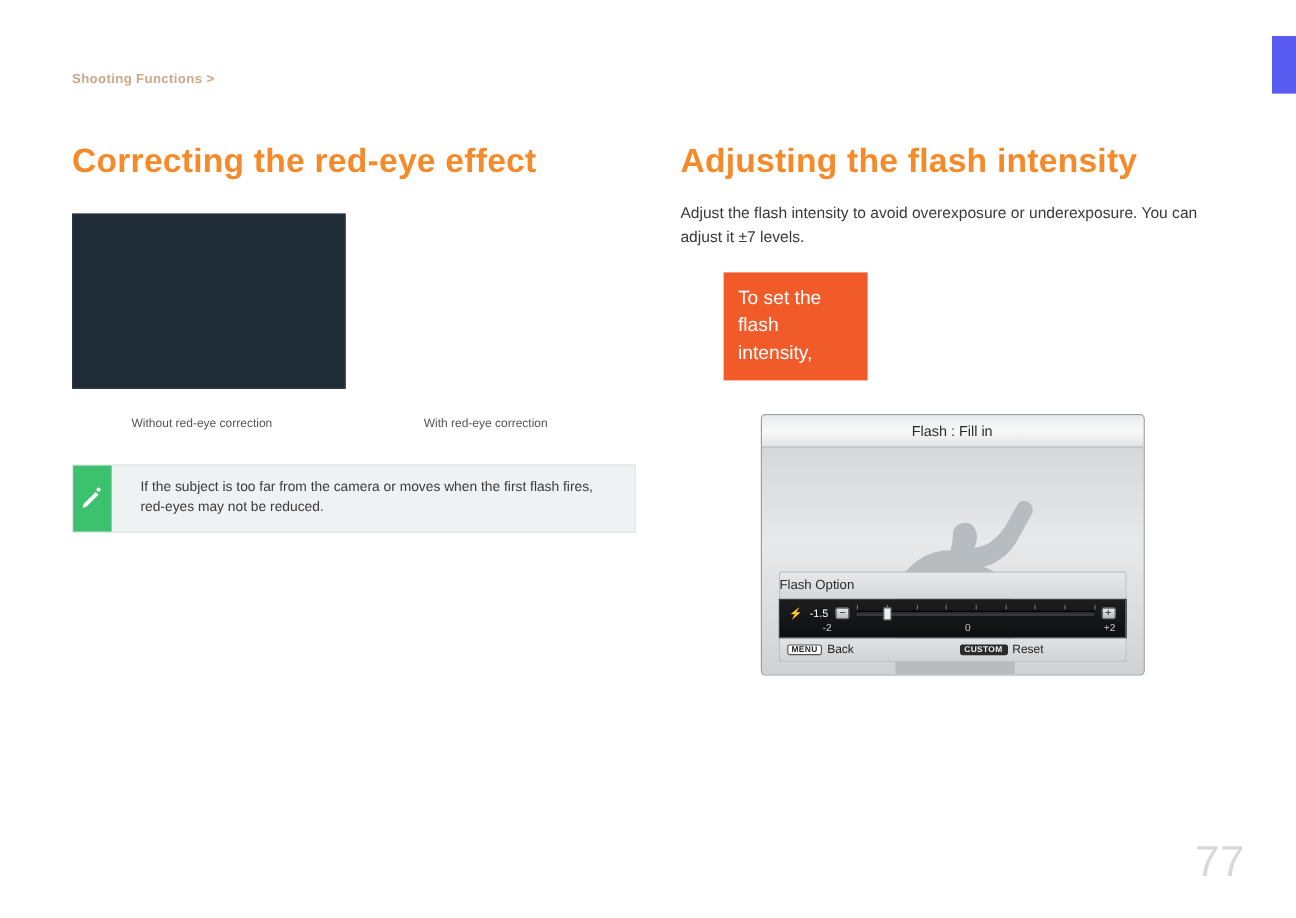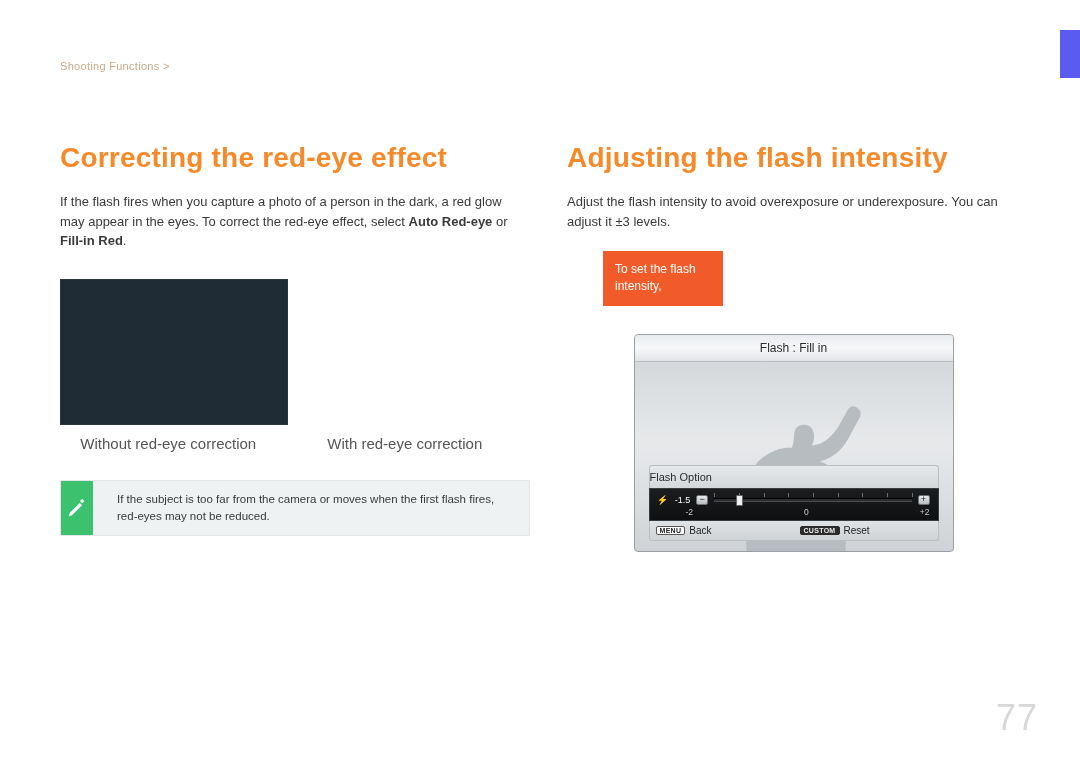--- a/index.html
+++ b/index.html
@@ -1,34 +1,34 @@
 <!DOCTYPE html>
 <html><head>
 <meta charset="utf-8">
 <style>
   * { box-sizing: border-box; margin: 0; padding: 0; }
   html, body { width: 1080px; height: 765px; background: #fff; font-family: Arial, Helvetica, sans-serif; color: #333; overflow: hidden; position: relative; }
   .page { position: relative; width: 1080px; height: 765px; padding: 60px 60px 0 60px; }
   .nav-tab { position: absolute; right: 0; top: 30px; width: 20px; height: 48px; background: #5a5bf0; }
-  .breadcrumb { font-size: 11px; color: #c9a98a; letter-spacing: 0.3px; margin-bottom: 70px; }
+  .breadcrumb { font-size: 11px; color: #c9a98a; letter-spacing: 0.3px; margin-bottom: 46px; font-weight: bold; }
   .cols { display: flex; gap: 54px; }
   .col { flex: 1; min-width: 0; }
   h2 { font-size: 28px; font-weight: 700; color: #f58a2a; margin-bottom: 18px; letter-spacing: 0.2px; }
   .body-text { font-size: 13px; line-height: 1.5; color: #3a3a3a; margin-bottom: 4px; }
   .body-text b { font-weight: 700; }
   .figure-row { margin-top: 28px; }
   .figure-box { width: 228px; height: 146px; background: #1f2b35; border: 1px solid #2b3640; display: inline-block; vertical-align: top; }
-  .captions { margin-top: 10px; display: flex; font-size: 15px; color: #555; }
+  .captions { margin-top: 24px; display: flex; font-size: 10px; color: #555; }
   .captions span { width: 228px; text-align: center; }
   .captions span + span { margin-left: 20px; }
   .note-box { margin-top: 28px; display: flex; background: #eef2f2; border: 1px solid #e3e7e7; width: 470px; }
   .note-icon { width: 44px; background: #3cc16e; display: flex; align-items: center; justify-content: center; }
   .note-icon svg { width: 22px; height: 22px; }
   .note-text { padding: 10px 24px; font-size: 11.5px; line-height: 1.5; color: #3a3a3a; }
-  .instruction-box { display: flex; margin-top: 20px; width: 462px; font-size: 12px; padding-left: 36px; }
+  .instruction-box { display: flex; margin-top: 20px; width: 462px; font-size: 16px; padding-left: 36px; }
   .instruction-label { width: 120px; background: #f15a29; color: #fff; padding: 10px 12px; line-height: 1.45; }
   .instruction-body { flex: 1; background: #eef2f2; border: 1px solid #e3e7e7; border-left: none; padding: 10px 12px; line-height: 1.55; color: #3a3a3a; }
   .instruction-body b { font-weight: 700; }
   .lcd { margin-top: 28px; width: 320px; margin-left: auto; margin-right: auto; background: linear-gradient(180deg,#cfd3d6 0%,#e7e9eb 50%,#cfd3d6 100%); border: 1px solid #9aa0a5; border-radius: 4px; position: relative; height: 218px; overflow: hidden; }
   .lcd-title { text-align: center; font-size: 12px; padding: 6px 0; color: #2b2b2b; background: linear-gradient(180deg,#e8ebee 0%,#f7f8f9 50%,#e1e4e7 100%); border-bottom: 1px solid #b9bfc4; }
   .silhouette { position: absolute; left: 0; right: 0; top: 26px; bottom: 0; }
   .silhouette svg { width: 100%; height: 100%; }
   .option-panel { position: absolute; left: 14px; right: 14px; bottom: 10px; }
   .option-title { font-size: 11px; padding: 5px 0; background: linear-gradient(180deg,#e6e8ea,#d4d8db); border: 1px solid #babfc4; border-bottom: none; border-radius: 3px 3px 0 0; color: #2b2b2b; }
   .slider-row { background: linear-gradient(180deg,#1b1d1f,#0e0f10); border: 1px solid #3a3d40; padding: 6px 8px 3px; }
@@ -51,26 +51,20 @@
 <body>
 
 <div class="page">
   <div class="nav-tab"></div>
   <div class="breadcrumb">Shooting Functions &gt;</div>
 
   <div class="cols">
 
     <div class="col">
       <h2>Correcting the red-eye effect</h2>
-      <p class="body-text">
-        <span>If the flash fires when you capture a photo of a person in the dark, a red glow may appear in the eyes. To correct the red-eye effect, select </span>
-        <b>Auto Red-eye</b>
-        <span> or </span>
-        <b>Fill-in Red</b><span>.</span>
-      </p>
 
       <div class="figure-row">
         <div class="figure-box"></div>
       </div>
       <div class="captions">
         <span>Without red-eye correction</span>
         <span>With red-eye correction</span>
       </div>
 
       <div class="note-box">
@@ -78,21 +72,21 @@
           <svg viewBox="0 0 24 24">
               <path d="M3 21l3.5-1 11-11-2.5-2.5-11 11L3 21zm14.7-14.3l1.6-1.6c.4-.4.4-1 0-1.4l-1-1c-.4-.4-1-.4-1.4 0l-1.6 1.6 2.4 2.4z" fill="#fff"></path>
             </svg>
         </div>
         <div class="note-text">If the subject is too far from the camera or moves when the first flash fires, red-eyes may not be reduced.</div>
       </div>
     </div>
 
     <div class="col">
       <h2>Adjusting the flash intensity</h2>
-      <p class="body-text">Adjust the flash intensity to avoid overexposure or underexposure. You can adjust it ±3 levels.</p>
+      <p class="body-text">Adjust the flash intensity to avoid overexposure or underexposure. You can adjust it ±7 levels.</p>
 
       <div class="instruction-box">
         <div class="instruction-label">To set the flash intensity,</div>
       </div>
 
       <div class="lcd">
         <div class="lcd-title">Flash : Fill in</div>
         <div class="silhouette">
           <svg viewBox="0 0 320 190" preserveAspectRatio="xMidYMax meet">
             <path fill="#b7bcc1" d="M112 190 L112 130 Q112 112 124 100 Q136 88 152 86 L158 86 Q160 80 160 74 Q160 64 169 63 Q178 62 180 72 Q181 78 178 84 L186 82 Q196 78 204 66 L214 48 Q218 42 224 46 Q229 50 226 56 L214 78 Q206 92 192 98 L186 100 Q200 104 206 118 Q212 132 212 150 L212 190 Z"></path>

